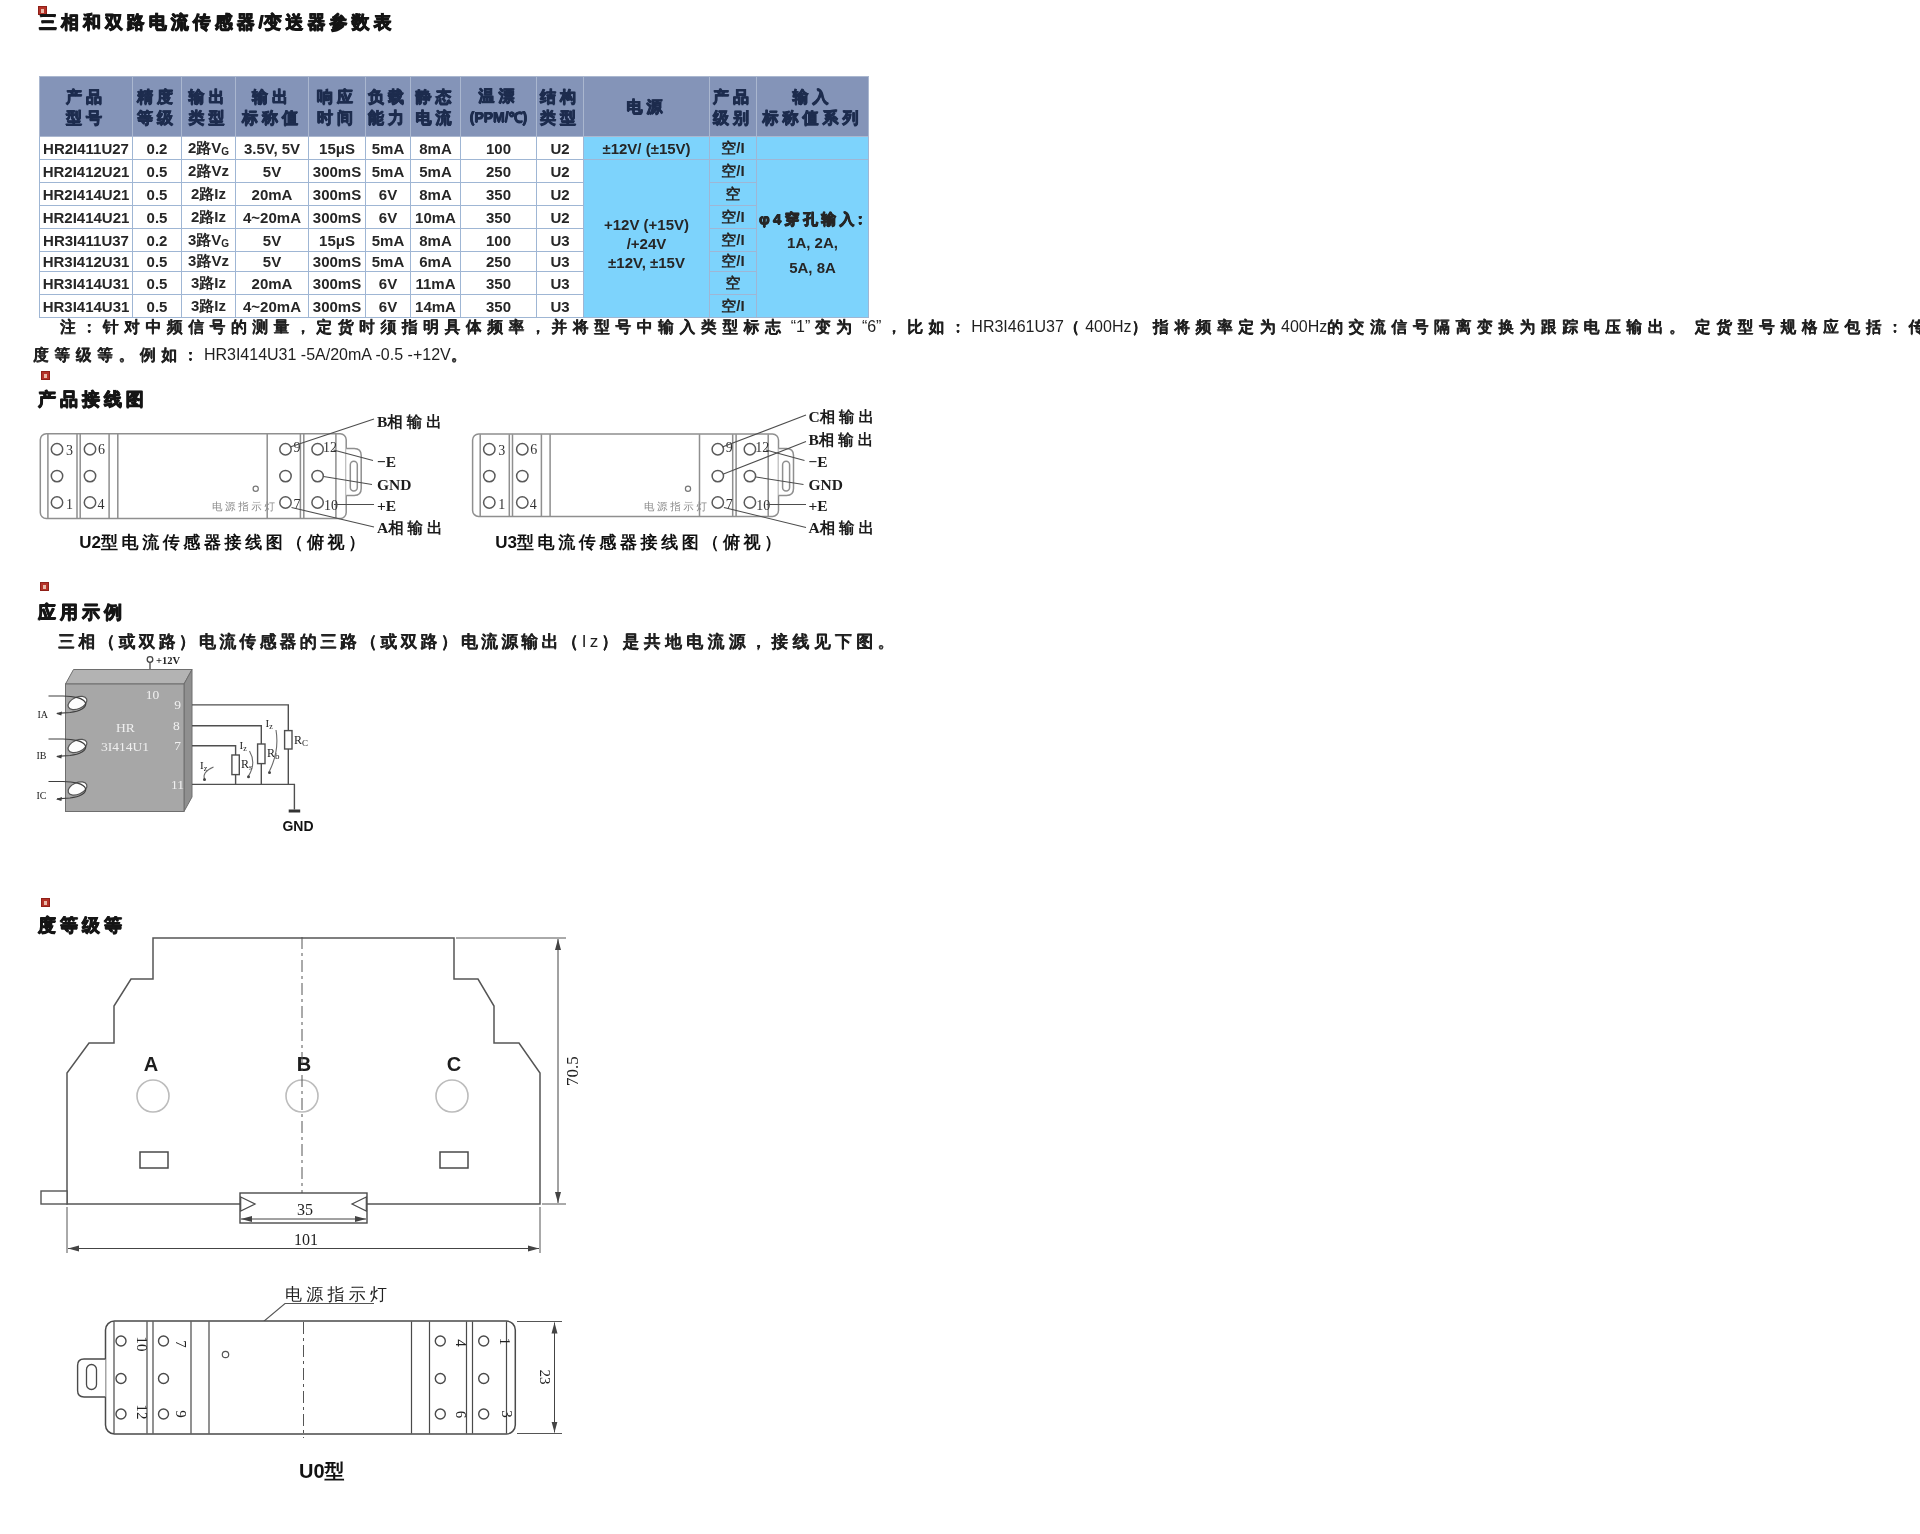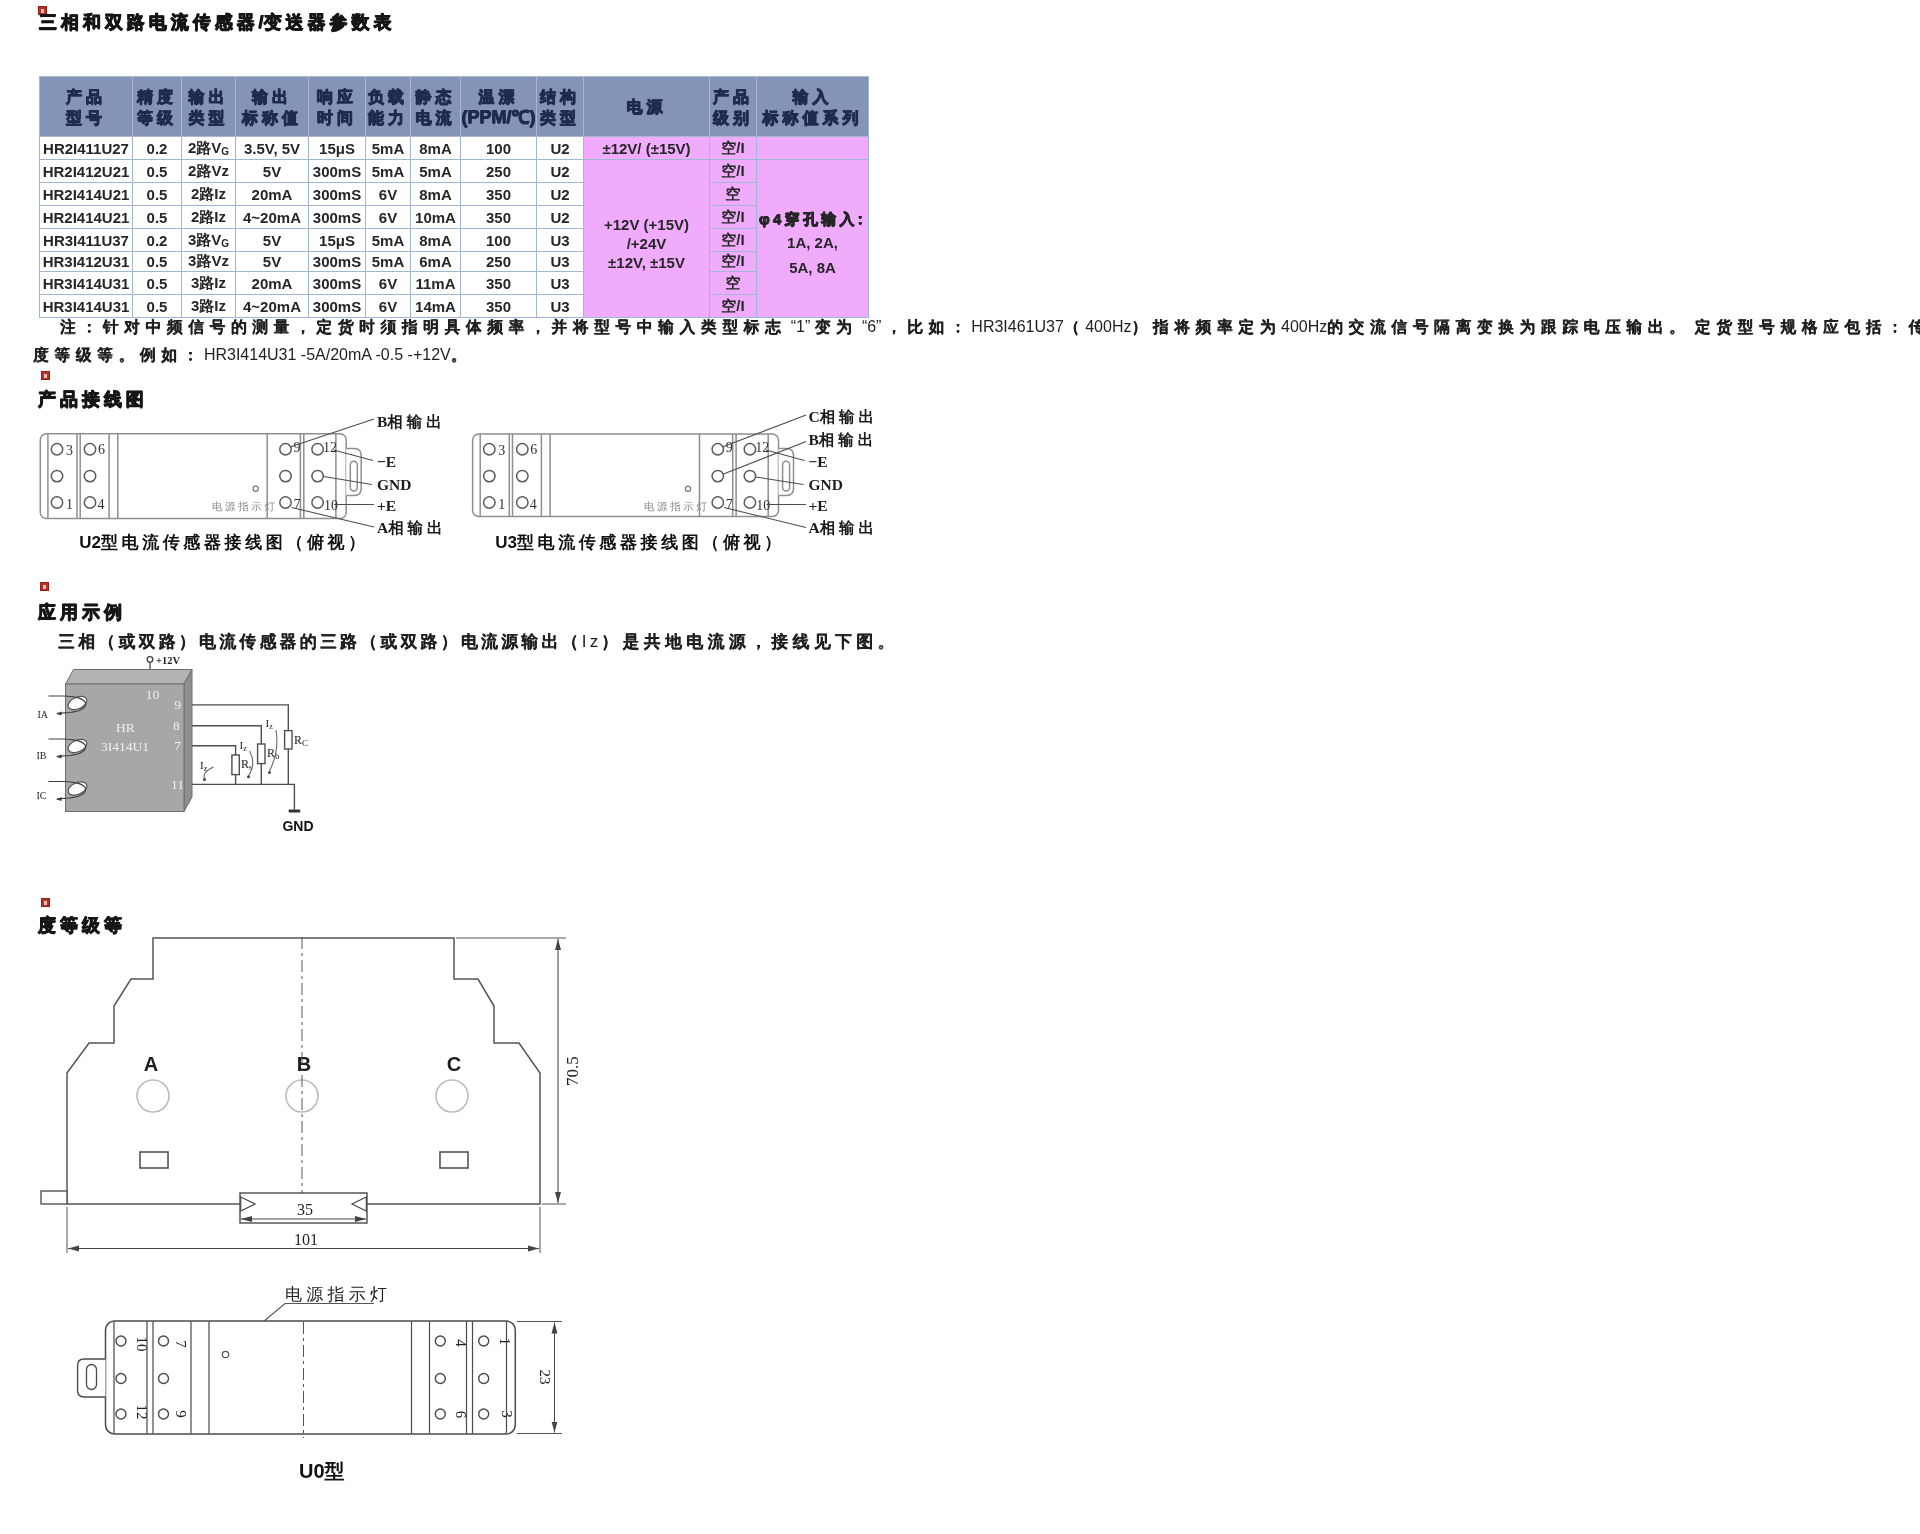--- a/index.html
+++ b/index.html
@@ -8,21 +8,21 @@
 .abs{position:absolute}
 .k{font-style:normal;letter-spacing:.25em}
 .k,#ptable th,.hd{text-shadow:.5px 0 0 currentColor,-.5px 0 0 currentColor,0 .5px 0 currentColor}
 .hd{font-weight:bold;font-size:18px;color:#151515;white-space:nowrap}
 .hd .k{letter-spacing:.22em}
 .ricon{position:absolute;width:9px;height:9px;background:#b43228;border:1px solid #8f1f17;box-sizing:border-box}
 .ricon:after{content:"";position:absolute;left:2px;top:2px;width:3px;height:4px;background:#e8b9a8}
 #ptable{position:absolute;left:39px;top:76px;width:830px;border-collapse:collapse;table-layout:fixed;font-weight:bold;color:#262626}
 #ptable th{background:#8494b8;color:#1d2c4e;font-size:16px;font-weight:bold;border:1px solid #aab7cf;padding:0;line-height:21px;letter-spacing:.25em}
 #ptable td{border:1px solid #9fb6d4;font-size:15px;text-align:center;padding:0;overflow:hidden;white-space:nowrap}
-#ptable .bl{background:#f0abfc}
+#ptable .bl{background:#7dd3fc}
 .note{position:absolute;font-size:16px;color:#1f1f1f;white-space:nowrap}
 .note .k{letter-spacing:.335em}
 sub.s{font-size:10px;vertical-align:-2px;letter-spacing:0}
 </style>
 </head>
 <body>
 
 <div class="ricon" style="left:38px;top:6px"></div>
 
 <div class="abs hd" style="left:39px;top:10px"><span class="k">三相和双路电流传感器</span>/<span class="k">变送器参数表</span></div>
@@ -45,21 +45,21 @@
 <thead>
 
 <tr style="height:60px">
         <th>产品<br>型号</th>
         <th>精度<br>等级</th>
         <th>输出<br>类型</th>
         <th>输出<br>标称值</th>
         <th>响应<br>时间</th>
         <th>负载<br>能力</th>
         <th>静态<br>电流</th>
-        <th style="letter-spacing:0"><span class="k">温漂</span><br><span style="font-size:18px">(PPM/℃)</span></th>
+        <th style="letter-spacing:0"><span class="k">温漂</span><br><span style="font-size:14px">(PPM/℃)</span></th>
         <th>结构<br>类型</th>
         <th>电源</th>
         <th>产品<br>级别</th>
         <th>输入<br>标称值系列</th>
       </tr>
 </thead>
 <tbody>
 
 <tr style="height:23px">
         <td>HR2I411U27</td>

